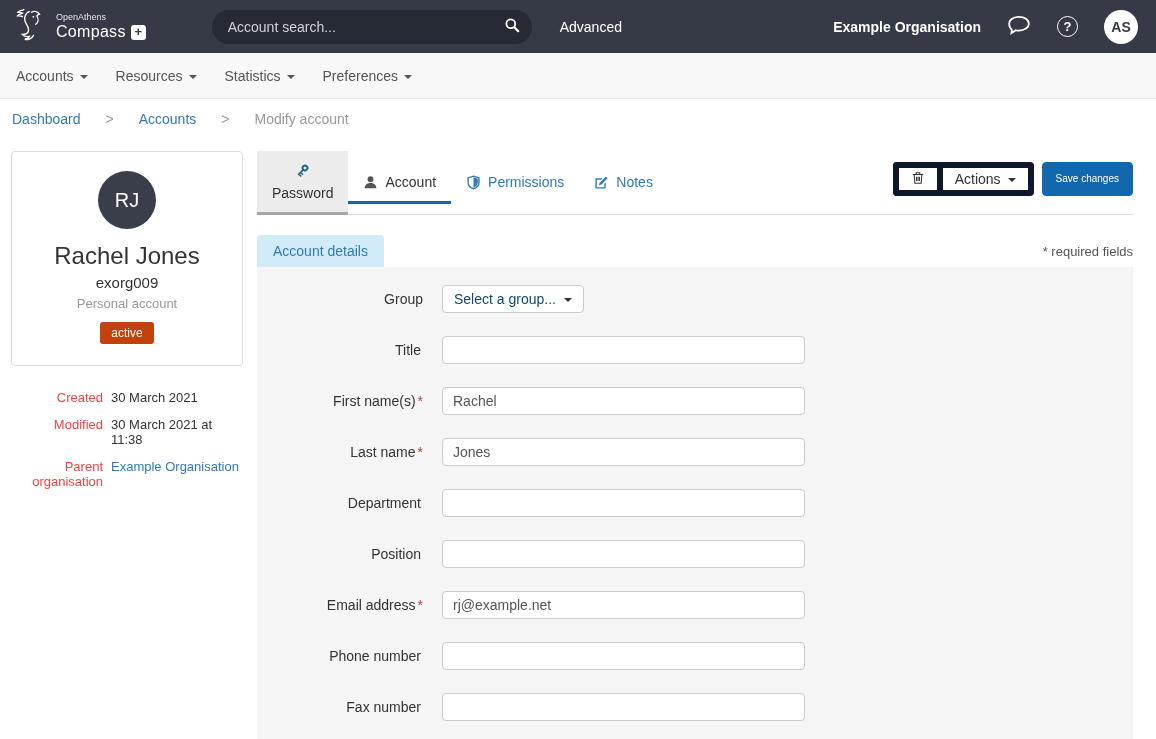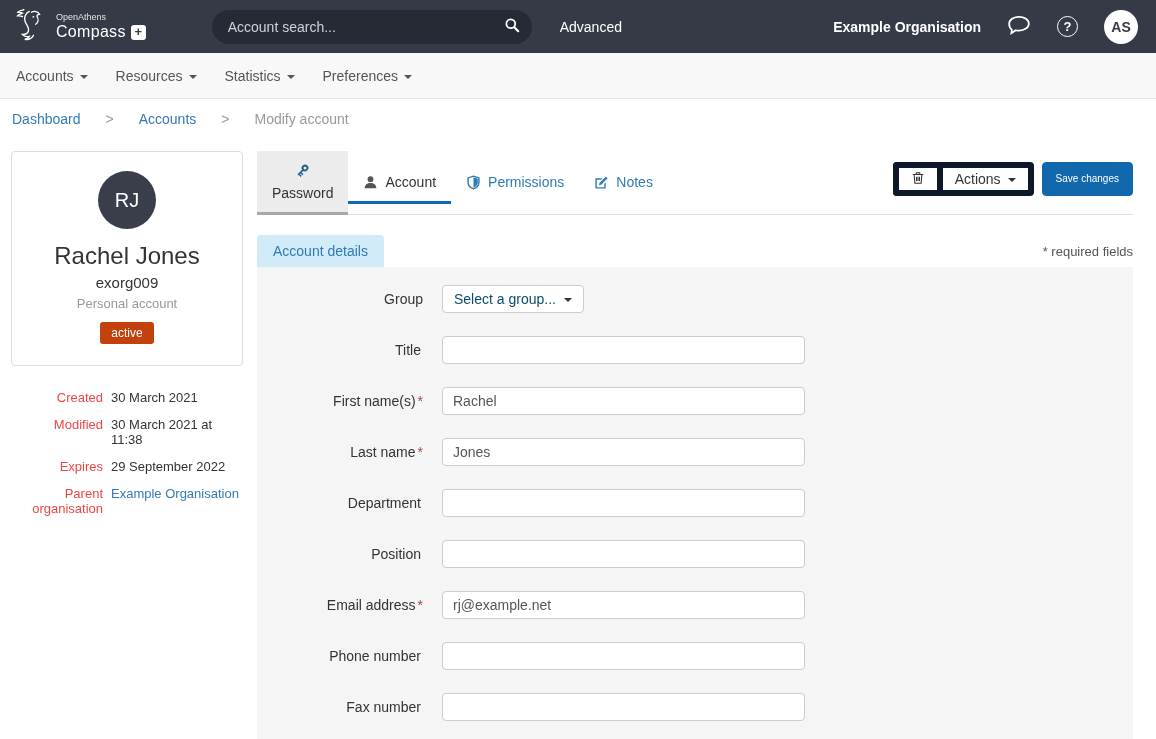--- a/index.html
+++ b/index.html
@@ -187,24 +187,20 @@
     <div class="meta">
       <div class="meta-row">
         <span class="meta-label">Created</span>
         <span class="meta-value">30 March 2021</span>
       </div>
       <div class="meta-row">
         <span class="meta-label">Modified</span>
         <span class="meta-value">30 March 2021 at 11:38</span>
       </div>
       <div class="meta-row">
-        <span class="meta-label">Expires</span>
-        <span class="meta-value">29 September 2022</span>
-      </div>
-      <div class="meta-row">
         <span class="meta-label">Parent organisation</span>
         <a class="meta-link">Example Organisation</a>
       </div>
     </div>
   </div>
 
   <div class="right-col">
 
     <div class="tabs-row">
       <div class="tab hovered">

